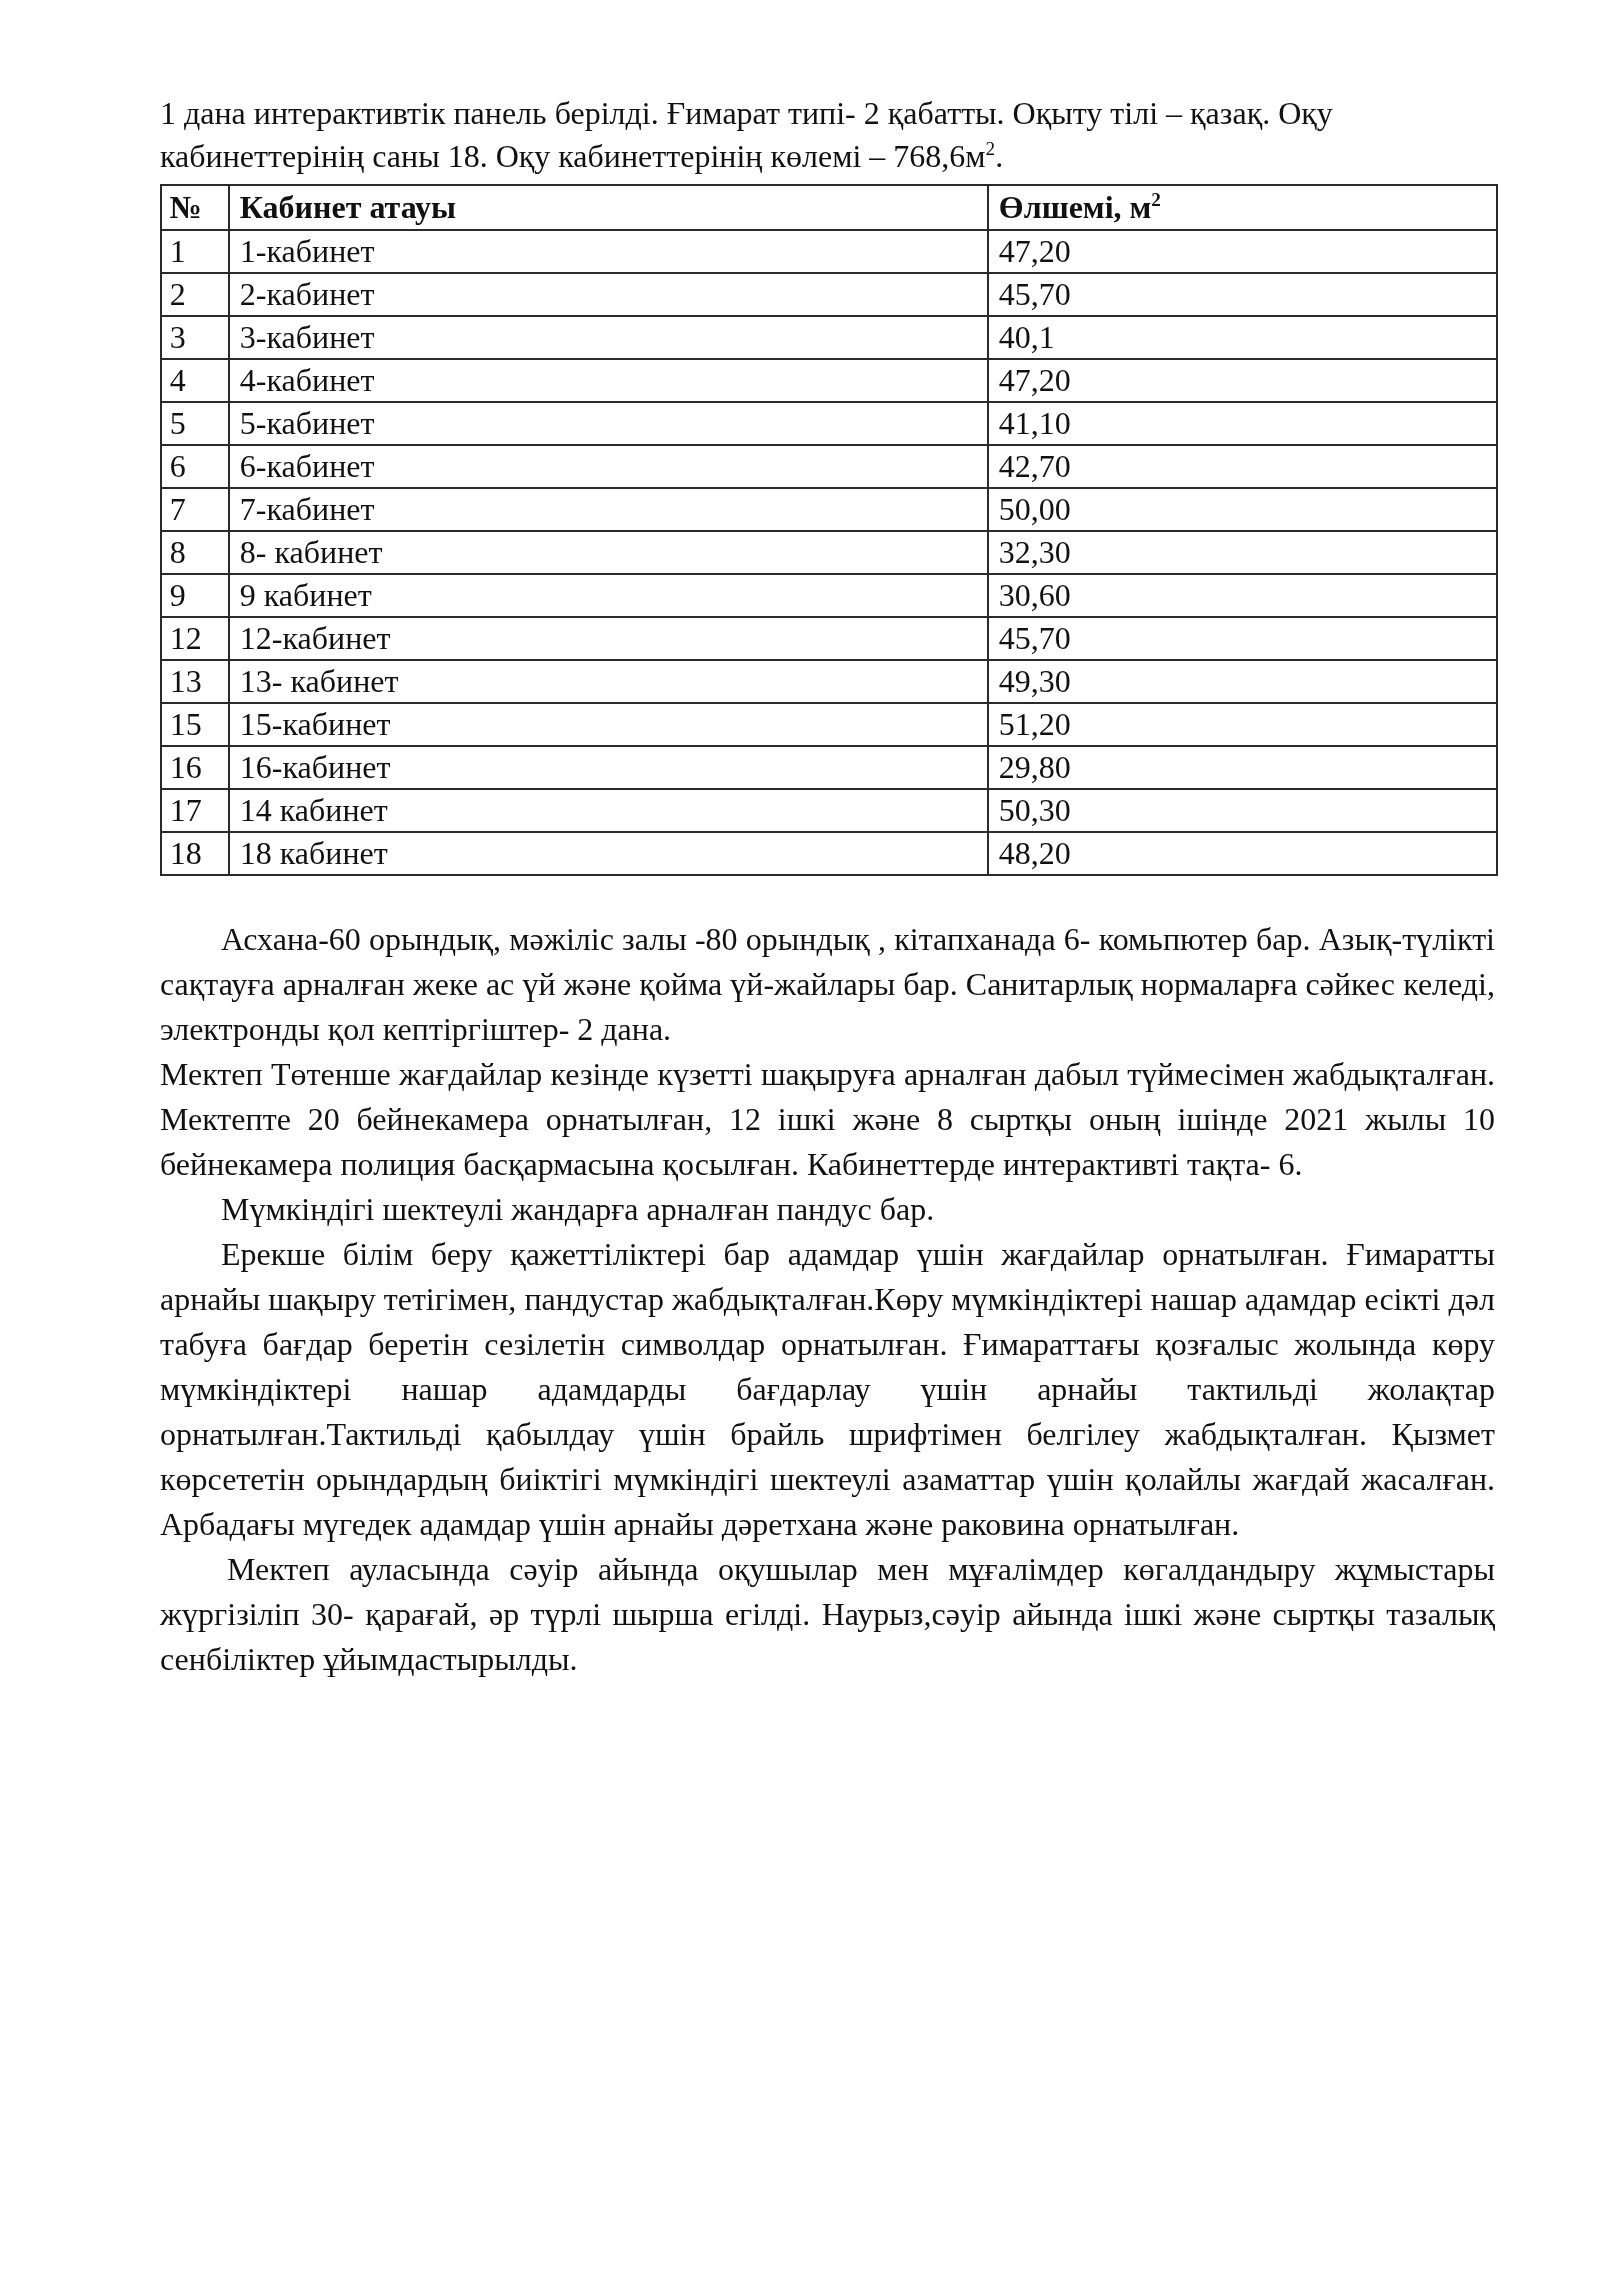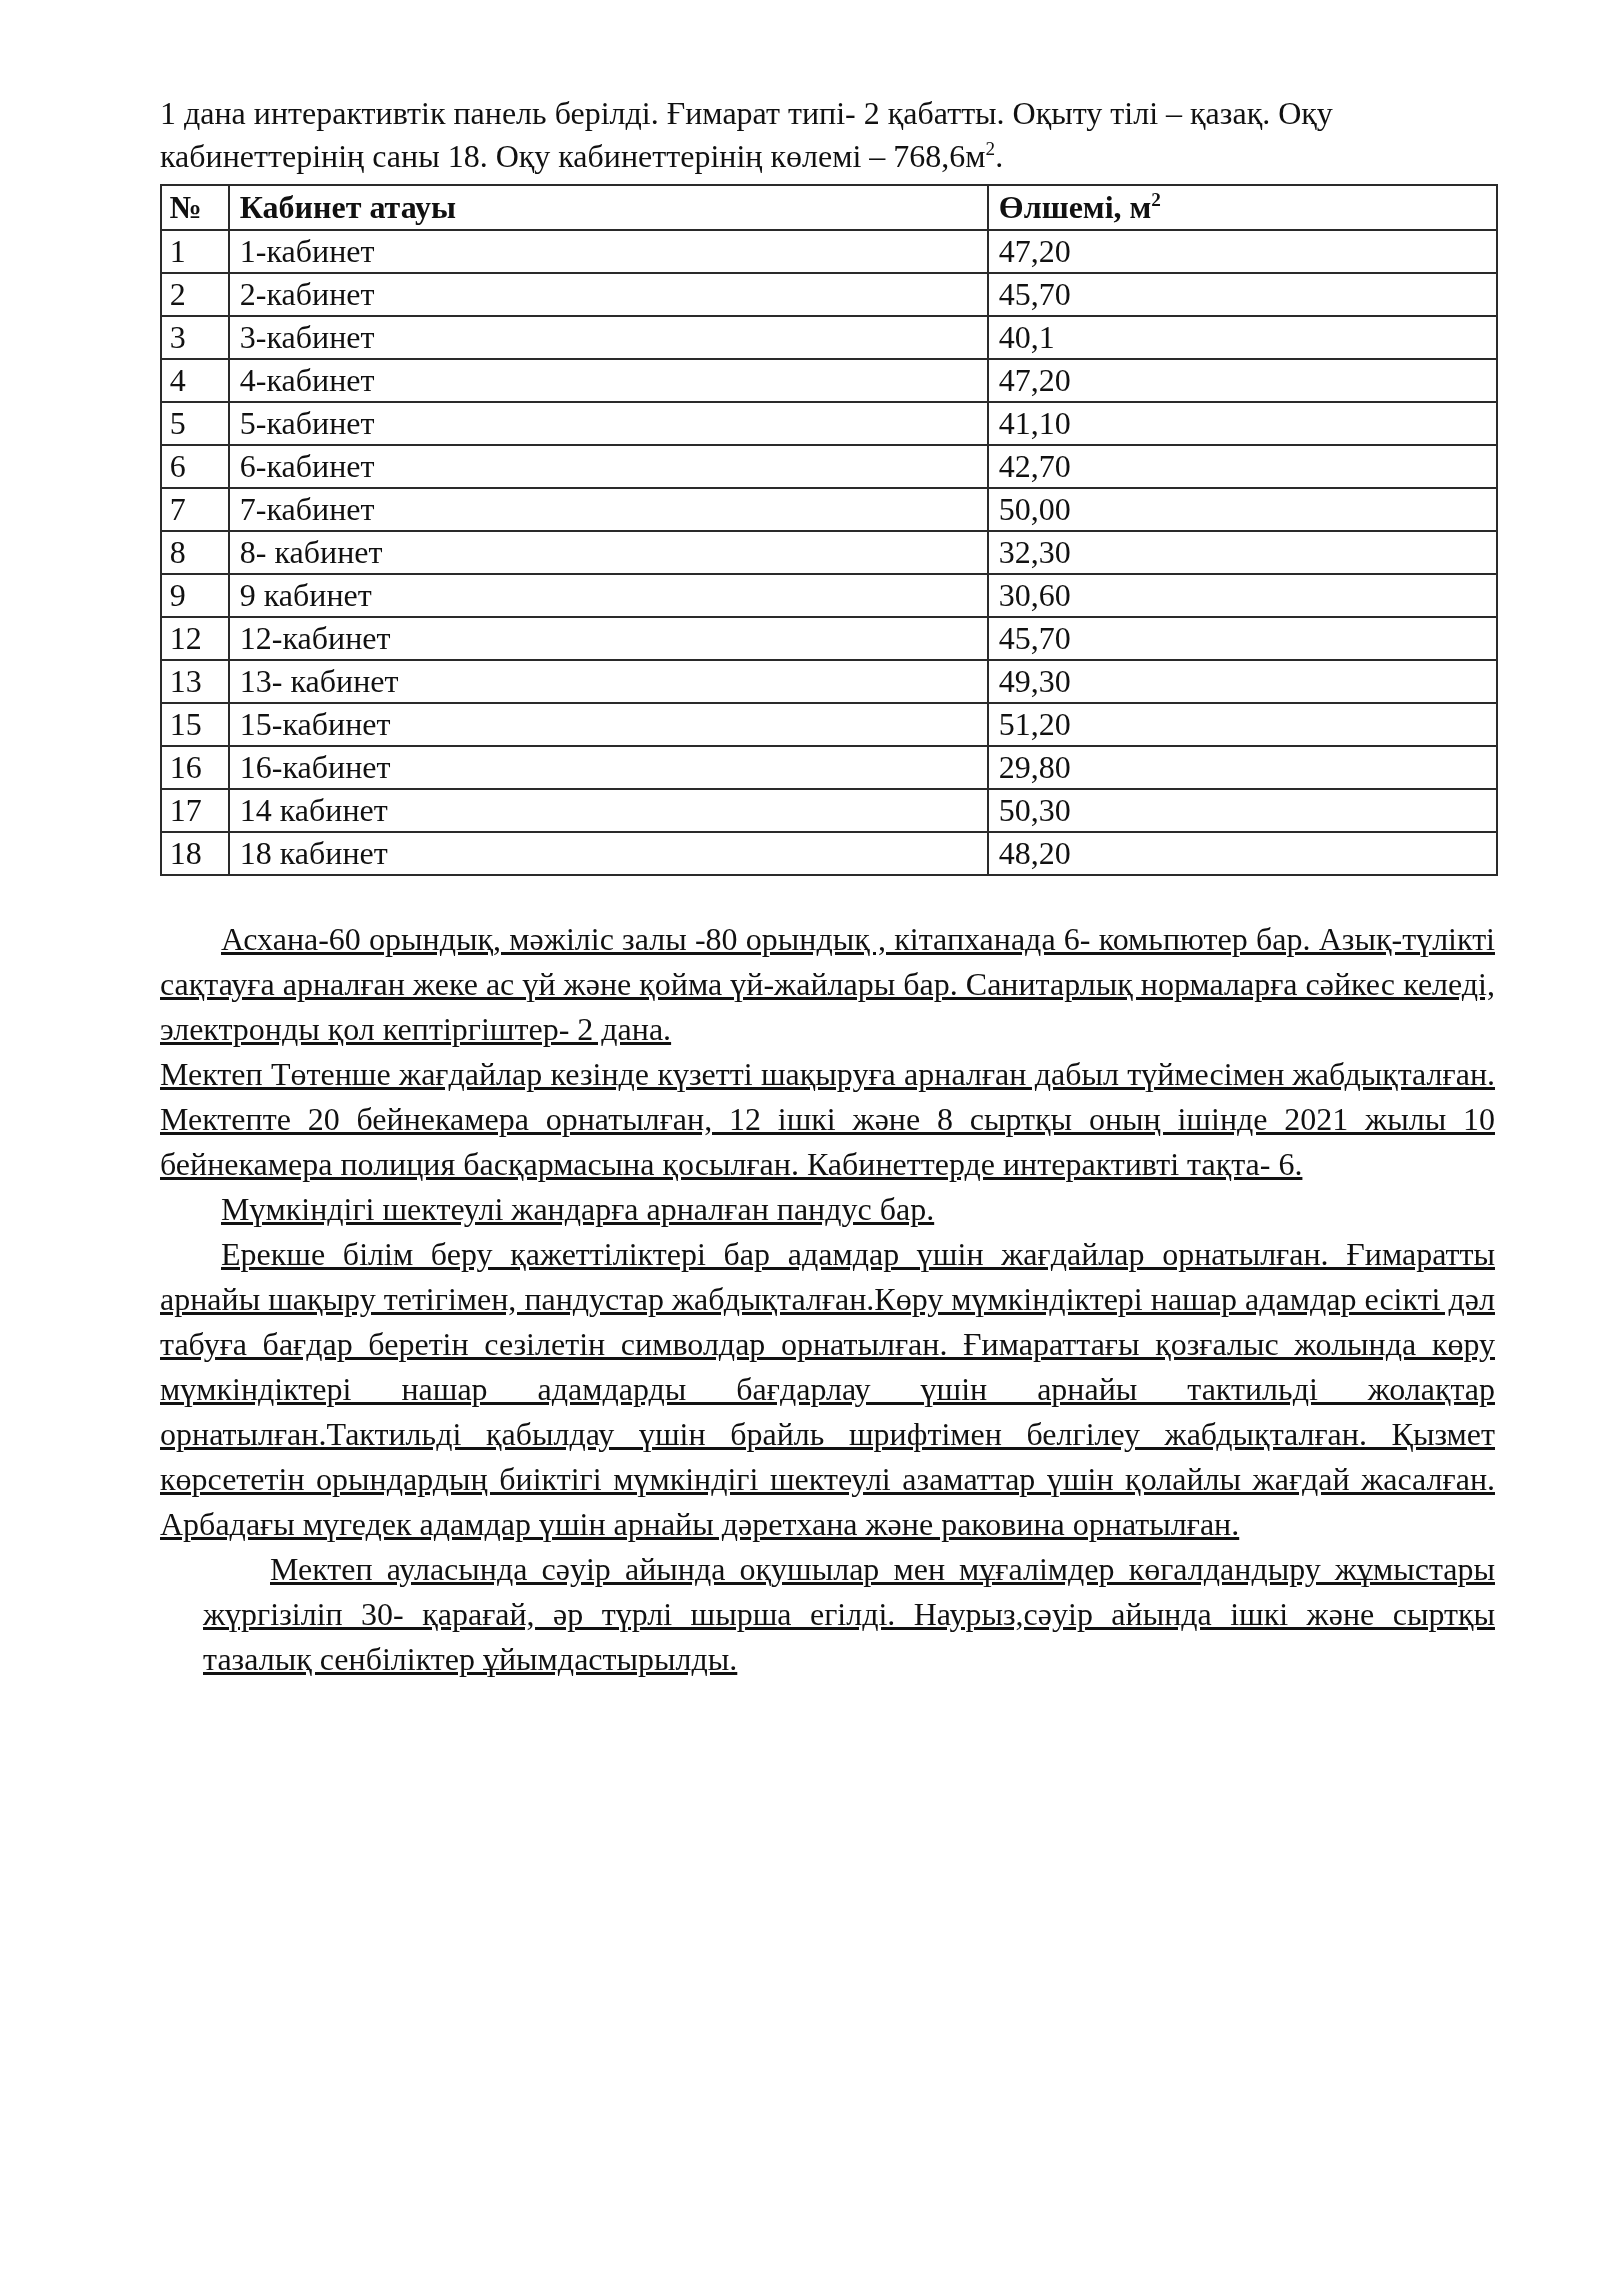--- a/index.html
+++ b/index.html
@@ -61,28 +61,26 @@
       height: 43px;
     }
     .body-text {
       margin-top: 41px;
       font-size: 32px;
       line-height: 45px;
     }
     .body-text p {
       margin: 0;
       text-align: justify;
-      text-decoration: underline;
     }
     .body-text p.indent {
       text-indent: 61px;
     }
     .body-text p.indent-sm {
       text-indent: 67px;
-      margin-left: 43px;
     }
   </style>
 </head>
 <body>
 
 <div class="page">
 
   <p class="intro"><span>1 дана интерактивтік панель  берілді. Ғимарат типі- 2 қабатты. Оқыту тілі – қазақ. Оқу кабинеттерінің саны 18. Оқу кабинеттерінің көлемі – 768,6м</span><sup>2</sup><span>.</span></p>
 
   <table class="rooms">

